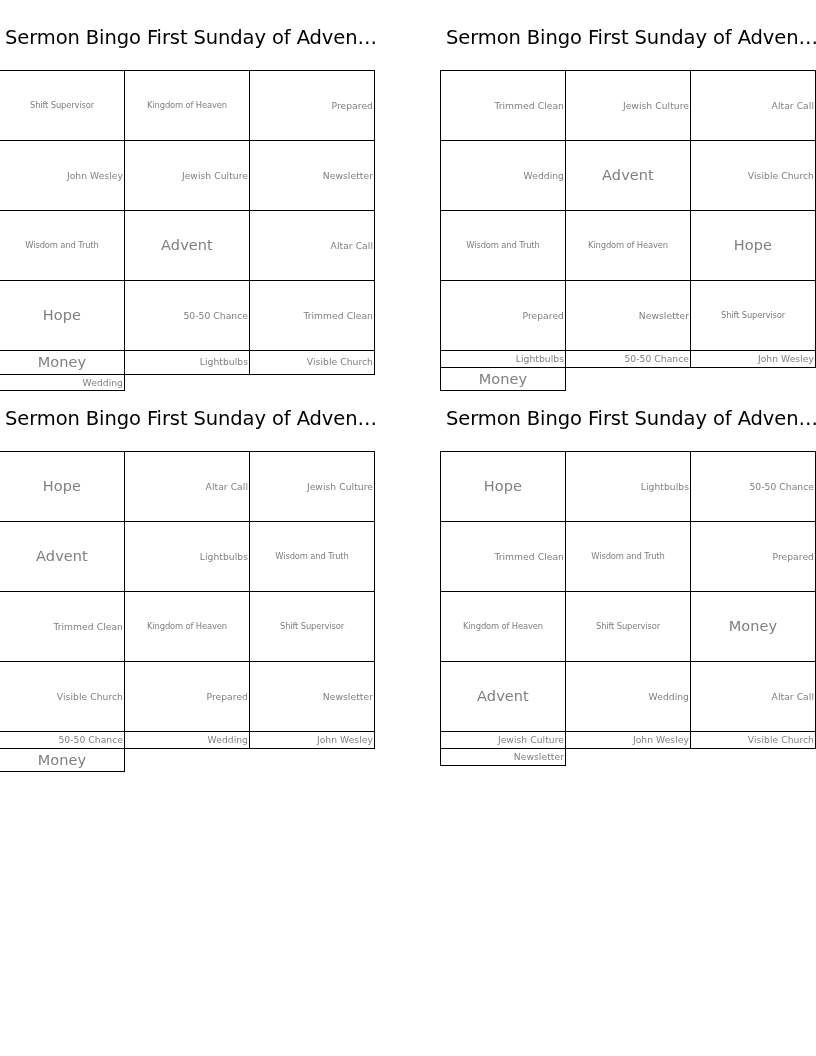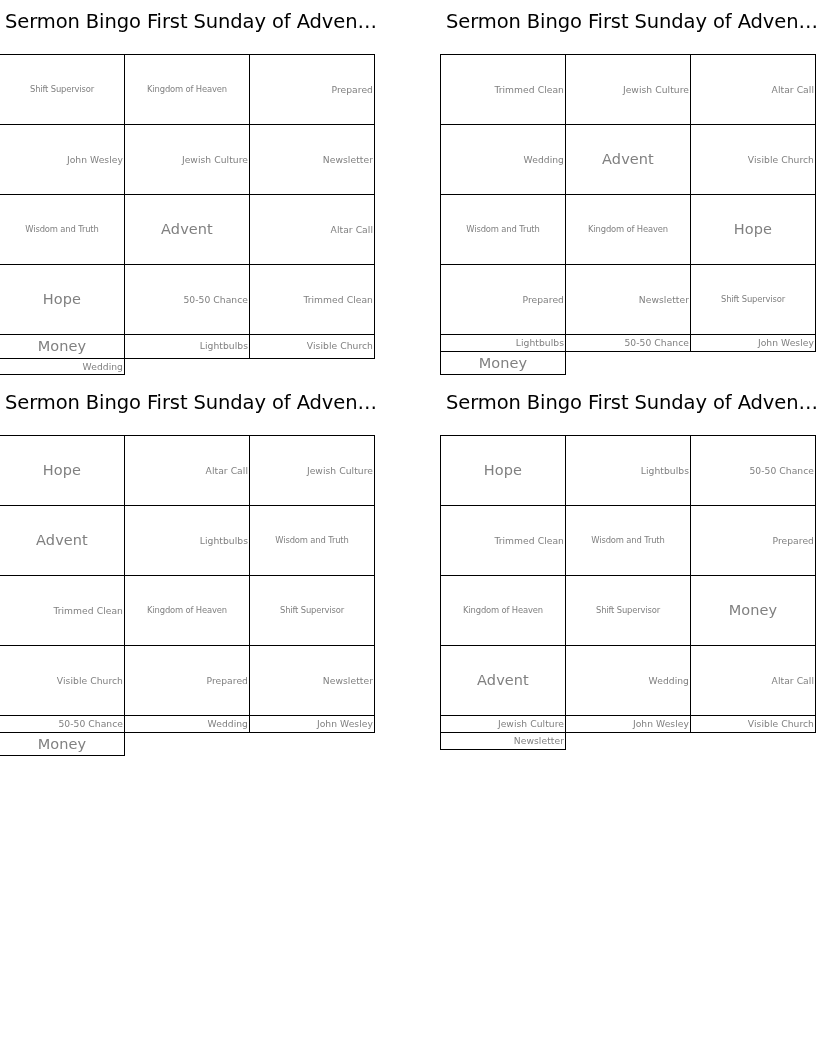--- a/index.html
+++ b/index.html
@@ -36,21 +36,21 @@
     font-family: "DejaVu Sans", "Liberation Sans", sans-serif;
     font-size: 19.5px;
     font-weight: 400;
     color: #000000;
     letter-spacing: -0.1px;
     white-space: nowrap;
     overflow: hidden;
     height: 28px;
     line-height: 28px;
     padding-left: 6px;
-    margin: 0 0 18px 0;
+    margin: 16px 0 18px 0;
     text-align: right;
   }
 
   .bingo-grid {
     display: grid;
     grid-template-columns: repeat(3, 1fr);
     grid-template-rows: repeat(4, 70px);
     width: 376px;
     box-sizing: border-box;
     border-top: 1.6px solid #000000;

